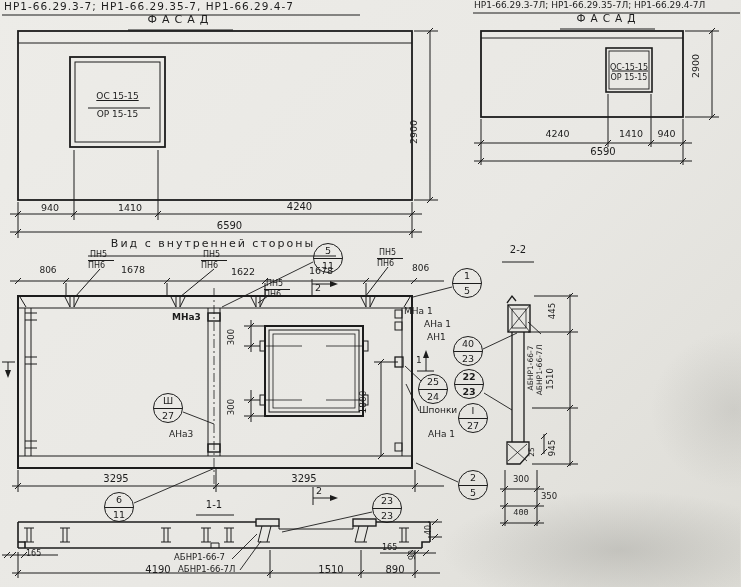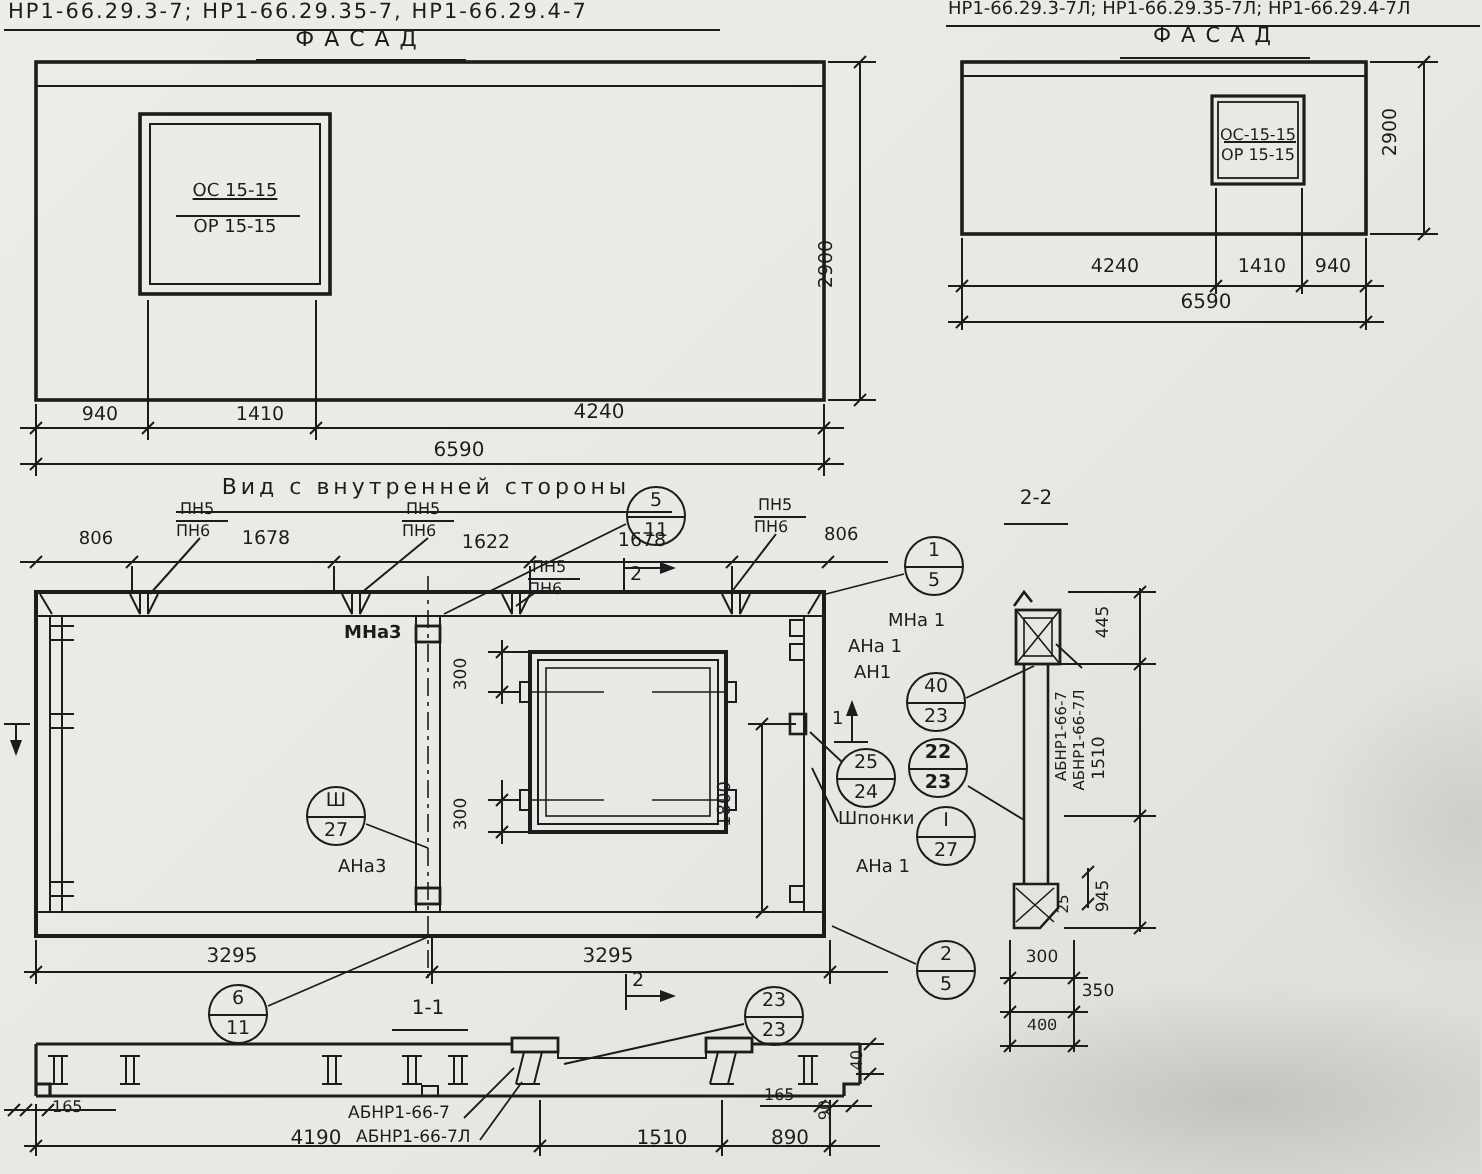--- a/index.html
+++ b/index.html
@@ -201,21 +201,21 @@
       <span class="d">ПН6</span>
     </div>
   <div class="pnlbl" style="left:377px;top:248px;width:26px;">
       <span class="u">ПН5</span>
       <span class="d">ПН6</span>
     </div>
 
   <div class="lbl t95" style="left:315px;top:283px;width:12px;">2</div>
   <div class="lbl t9" style="left:172px;top:313px;width:34px;font-weight:bold;">МНа3</div>
   <div class="lbl t9" style="left:169px;top:430px;width:34px;">АНа3</div>
-  <div class="lbl t9" style="left:444px;top:307px;width:34px;">МНа 1</div>
+  <div class="lbl t9" style="left:404px;top:307px;width:34px;">МНа 1</div>
   <div class="lbl t9" style="left:424px;top:320px;width:34px;">АНа 1</div>
   <div class="lbl t9" style="left:427px;top:333px;width:26px;">АН1</div>
   <div class="lbl t9" style="left:419px;top:406px;width:40px;">Шпонки</div>
   <div class="lbl t9" style="left:428px;top:430px;width:34px;">АНа 1</div>
   <div class="lbl t85 c rot" style="left:237px;top:337px;width:20px;height:10px;">300</div>
   <div class="lbl t85 c rot" style="left:237px;top:407px;width:20px;height:10px;">300</div>
   <div class="lbl t9 c rot" style="left:369px;top:408px;width:32px;height:10px;">1800</div>
   <div class="lbl t9" style="left:416px;top:356px;width:10px;">1</div>
 
   <div class="lbl t10 c" style="left:86px;top:473px;width:60px;">3295</div>

